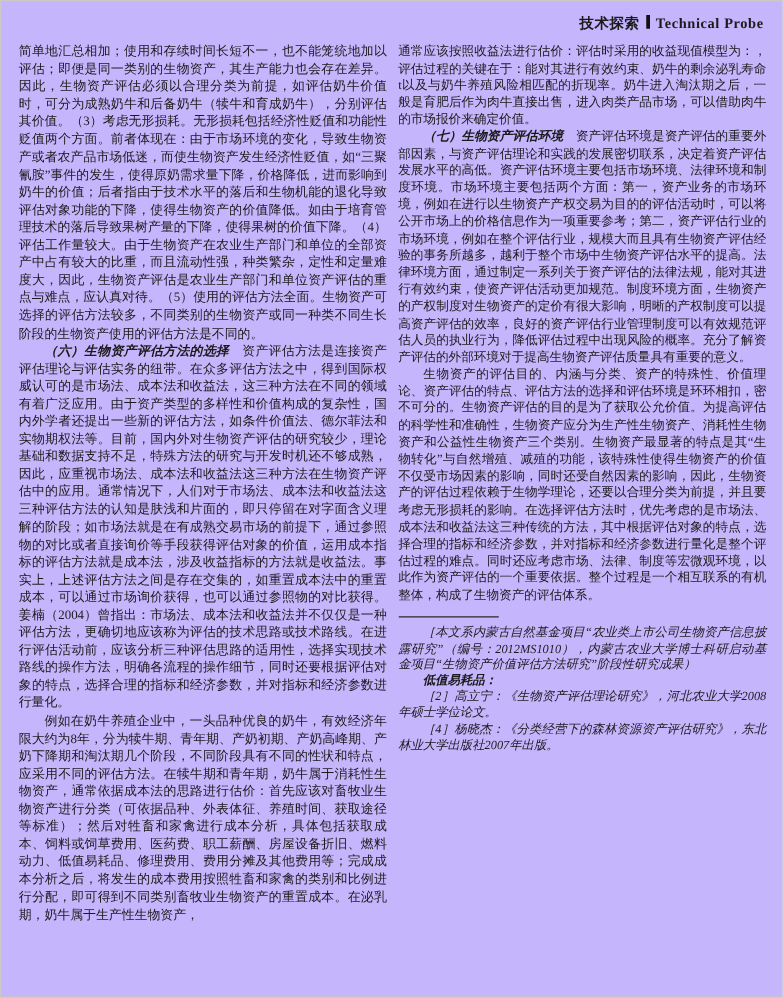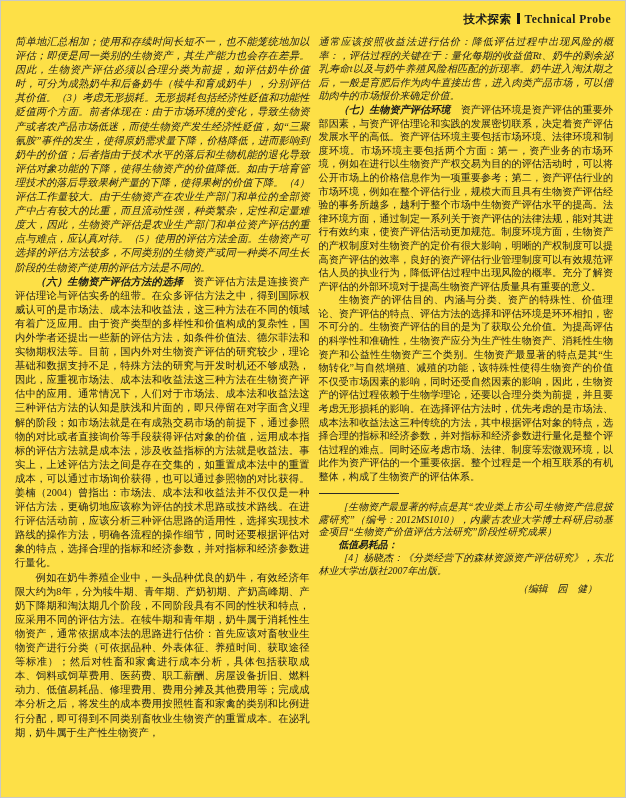--- a/index.html
+++ b/index.html
@@ -1,19 +1,19 @@
 <!DOCTYPE html>
 <html><head>
 <meta charset="utf-8">
 <style>
   html,body{margin:0;padding:0;background:#d9d9d6;}
   .page{
     position:relative;
     width:626px;height:798px;
-    background:#fde047;
+    background:#c4b5fd;
     box-sizing:border-box;
     padding:8px 12px 4px 14px;
     overflow:hidden;
     font-family:"Liberation Serif","DejaVu Serif",serif;
     color:#1b1b1b;
     border:1px solid #c9c9c6;
   }
   .header{
     text-align:right;
     font-weight:bold;
@@ -27,21 +27,21 @@
     width:3px;height:11px;
     background:#111;
     margin:0 5px;
     vertical-align:-1px;
   }
   .columns{display:flex;gap:9px;}
   .col{width:296px;text-align:justify;}
   .col-left p{font-size:10.3px;line-height:14.1px;}
   .col-right p{font-size:10.1px;line-height:13.6px;}
   p{margin:0;text-indent:2em;text-justify:inter-ideograph;}
-  p.noindent{text-indent:0;font-style:italic;}
+  p.noindent{text-indent:0;}
   .lead{font-style:italic;font-weight:bold;}
   .lead::after{content:"　";}
   .h-conclusion{font-weight:bold;}
   .divider{
     width:80px;border:0;border-top:1px solid #2a2a2a;
     margin:9px 0 7px 0;
   }
   .foot p{font-style:italic;font-size:9.9px;line-height:12.9px;}
   .foot .ref-heading{font-weight:bold;}
   .editor{text-align:right;text-indent:0;padding-right:16px;margin-top:5px;}
@@ -57,28 +57,28 @@
 
   <div class="columns">
 
     <div class="col col-left">
       <p class="noindent">简单地汇总相加；使用和存续时间长短不一，也不能笼统地加以评估；即便是同一类别的生物资产，其生产能力也会存在差异。因此，生物资产评估必须以合理分类为前提，如评估奶牛价值时，可分为成熟奶牛和后备奶牛（犊牛和育成奶牛），分别评估其价值。（3）考虑无形损耗。无形损耗包括经济性贬值和功能性贬值两个方面。前者体现在：由于市场环境的变化，导致生物资产或者农产品市场低迷，而使生物资产发生经济性贬值，如“三聚氰胺”事件的发生，使得原奶需求量下降，价格降低，进而影响到奶牛的价值；后者指由于技术水平的落后和生物机能的退化导致评估对象功能的下降，使得生物资产的价值降低。如由于培育管理技术的落后导致果树产量的下降，使得果树的价值下降。（4）评估工作量较大。由于生物资产在农业生产部门和单位的全部资产中占有较大的比重，而且流动性强，种类繁杂，定性和定量难度大，因此，生物资产评估是农业生产部门和单位资产评估的重点与难点，应认真对待。（5）使用的评估方法全面。生物资产可选择的评估方法较多，不同类别的生物资产或同一种类不同生长阶段的生物资产使用的评估方法是不同的。</p>
       <p><span class="lead">（六）生物资产评估方法的选择</span><span>资产评估方法是连接资产评估理论与评估实务的纽带。在众多评估方法之中，得到国际权威认可的是市场法、成本法和收益法，这三种方法在不同的领域有着广泛应用。由于资产类型的多样性和价值构成的复杂性，国内外学者还提出一些新的评估方法，如条件价值法、德尔菲法和实物期权法等。目前，国内外对生物资产评估的研究较少，理论基础和数据支持不足，特殊方法的研究与开发时机还不够成熟，因此，应重视市场法、成本法和收益法这三种方法在生物资产评估中的应用。通常情况下，人们对于市场法、成本法和收益法这三种评估方法的认知是肤浅和片面的，即只停留在对字面含义理解的阶段；如市场法就是在有成熟交易市场的前提下，通过参照物的对比或者直接询价等手段获得评估对象的价值，运用成本指标的评估方法就是成本法，涉及收益指标的方法就是收益法。事实上，上述评估方法之间是存在交集的，如重置成本法中的重置成本，可以通过市场询价获得，也可以通过参照物的对比获得。姜楠（2004）曾指出：市场法、成本法和收益法并不仅仅是一种评估方法，更确切地应该称为评估的技术思路或技术路线。在进行评估活动前，应该分析三种评估思路的适用性，选择实现技术路线的操作方法，明确各流程的操作细节，同时还要根据评估对象的特点，选择合理的指标和经济参数，并对指标和经济参数进行量化。</span></p>
       <p>例如在奶牛养殖企业中，一头品种优良的奶牛，有效经济年限大约为8年，分为犊牛期、青年期、产奶初期、产奶高峰期、产奶下降期和淘汰期几个阶段，不同阶段具有不同的性状和特点，应采用不同的评估方法。在犊牛期和青年期，奶牛属于消耗性生物资产，通常依据成本法的思路进行估价：首先应该对畜牧业生物资产进行分类（可依据品种、外表体征、养殖时间、获取途径等标准）；然后对牲畜和家禽进行成本分析，具体包括获取成本、饲料或饲草费用、医药费、职工薪酬、房屋设备折旧、燃料动力、低值易耗品、修理费用、费用分摊及其他费用等；完成成本分析之后，将发生的成本费用按照牲畜和家禽的类别和比例进行分配，即可得到不同类别畜牧业生物资产的重置成本。在泌乳期，奶牛属于生产性生物资产，</p>
     </div>
 
     <div class="col col-right">
-      <p class="noindent">通常应该按照收益法进行估价：降低评估过程中出现风险的概率：，评估过程的关键在于：量化每期的收益值Rt、奶牛的剩余泌乳寿命t以及与奶牛养殖风险相匹配的折现率。奶牛进入淘汰期之后，一般是育肥后作为肉牛直接出售，进入肉类产品市场，可以借助肉牛的市场报价来确定价值。</p>
+      <p class="noindent">通常应该按照收益法进行估价：评估时采用的收益现值模型为：，评估过程的关键在于：能对其进行有效约束、奶牛的剩余泌乳寿命t以及与奶牛养殖风险相匹配的折现率。奶牛进入淘汰期之后，一般是育肥后作为肉牛直接出售，进入肉类产品市场，可以借助肉牛的市场报价来确定价值。</p>
       <p><span class="lead">（七）生物资产评估环境</span><span>资产评估环境是资产评估的重要外部因素，与资产评估理论和实践的发展密切联系，决定着资产评估发展水平的高低。资产评估环境主要包括市场环境、法律环境和制度环境。市场环境主要包括两个方面：第一，资产业务的市场环境，例如在进行以生物资产产权交易为目的的评估活动时，可以将公开市场上的价格信息作为一项重要参考；第二，资产评估行业的市场环境，例如在整个评估行业，规模大而且具有生物资产评估经验的事务所越多，越利于整个市场中生物资产评估水平的提高。法律环境方面，通过制定一系列关于资产评估的法律法规，能对其进行有效约束，使资产评估活动更加规范。制度环境方面，生物资产的产权制度对生物资产的定价有很大影响，明晰的产权制度可以提高资产评估的效率，良好的资产评估行业管理制度可以有效规范评估人员的执业行为，降低评估过程中出现风险的概率。充分了解资产评估的外部环境对于提高生物资产评估质量具有重要的意义。</span></p>
       <p>生物资产的评估目的、内涵与分类、资产的特殊性、价值理论、资产评估的特点、评估方法的选择和评估环境是环环相扣，密不可分的。生物资产评估的目的是为了获取公允价值。为提高评估的科学性和准确性，生物资产应分为生产性生物资产、消耗性生物资产和公益性生物资产三个类别。生物资产最显著的特点是其“生物转化”与自然增殖、减殖的功能，该特殊性使得生物资产的价值不仅受市场因素的影响，同时还受自然因素的影响，因此，生物资产的评估过程依赖于生物学理论，还要以合理分类为前提，并且要考虑无形损耗的影响。在选择评估方法时，优先考虑的是市场法、成本法和收益法这三种传统的方法，其中根据评估对象的特点，选择合理的指标和经济参数，并对指标和经济参数进行量化是整个评估过程的难点。同时还应考虑市场、法律、制度等宏微观环境，以此作为资产评估的一个重要依据。整个过程是一个相互联系的有机整体，构成了生物资产的评估体系。</p>
 
       <hr class="divider">
 
       <div class="foot">
-        <p>［生物资产最显著的特点是其“农业类上市公司生物资产信息披露研究”（编号：2012MS1010），内蒙古农业大学博士科研启动基金项目“生物资产价值评估方法研究”阶段性研究成果）</p>
+        <p>［本文系内蒙古自然基金项目“农业类上市公司生物资产信息披露研究”（编号：2012MS1010），内蒙古农业大学博士科研启动基金项目“生物资产价值评估方法研究”阶段性研究成果）</p>
         <p class="ref-heading">低值易耗品：</p>
+        <p>［2］高立宁：《生物资产评估理论研究》，河北农业大学2008年硕士学位论文。</p>
         <p>［4］杨晓杰：《分类经营下的森林资源资产评估研究》，东北林业大学出版社2007年出版。</p>
-        <p class="editor">（编辑　园　健）</p>
       </div>
     </div>
 
   </div>
 </div>
 
 </body></html>

